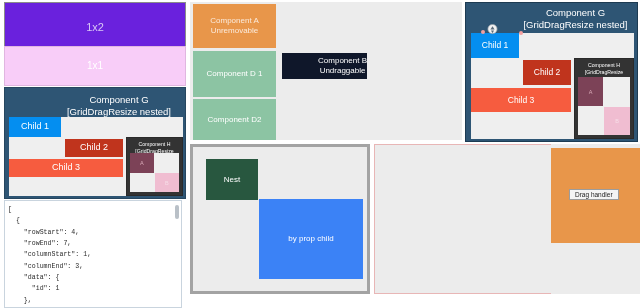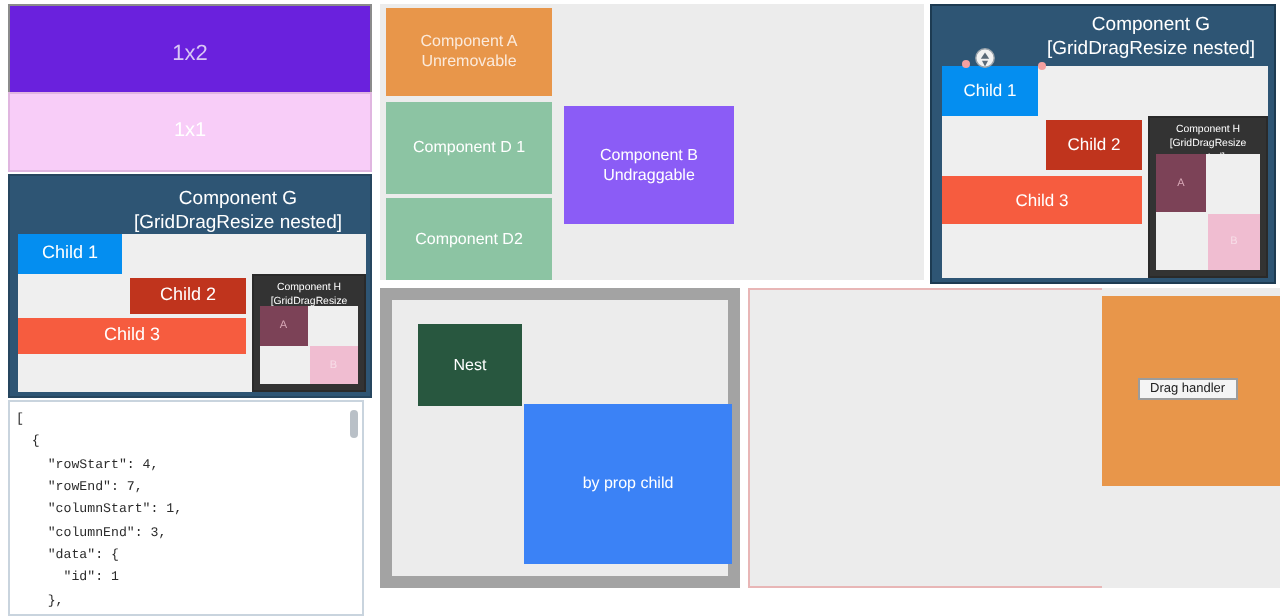--- a/index.html
+++ b/index.html
@@ -86,26 +86,26 @@
   }
 
   
   #middle-top {
     left:190px; top:2px; width:272px; height:138px;
     background:#ececec;
   }
   #comp-a { left:3px; top:2px; width:83px; height:44px; background:#e8964a; font-size:8px; color:#fbeadb; }
   #comp-d1 { left:3px; top:49px; width:83px; height:46px; background:#8cc4a3; font-size:8px; }
   #comp-d2 { left:3px; top:97px; width:83px; height:41px; background:#8cc4a3; font-size:8px; }
-  #comp-b { left:92px; top:51px; width:85px; height:59px; background:#8b5cf6; font-size:8px; }
+  #comp-b { left:92px; top:51px; width:85px; height:26px; background:#0f172a; font-size:8px;justify-content:flex-end; }
   #comp-c { left:180px; top:96px; width:89px; height:42px; background:#413c3c; font-size:8px; }
 
   #middle-bottom-left {
     left:190px; top:144px; width:180px; height:150px;
-    background:#ececec; border:6px solid #a3a3a3;
+    background:#ececec; border:3px solid #a3a3a3;
   }
   #nest-box { left:13px; top:12px; width:52px; height:41px; background:#28573f; font-size:8px; }
   #prop-child-box { left:66px; top:52px; width:104px; height:80px; background:#3b82f6; font-size:8px; }
 
   #middle-bottom-right {
     left:374px; top:144px; width:180px; height:150px;
     background:#ececec; border:1px solid #e8b6b6;
   }
 
   

